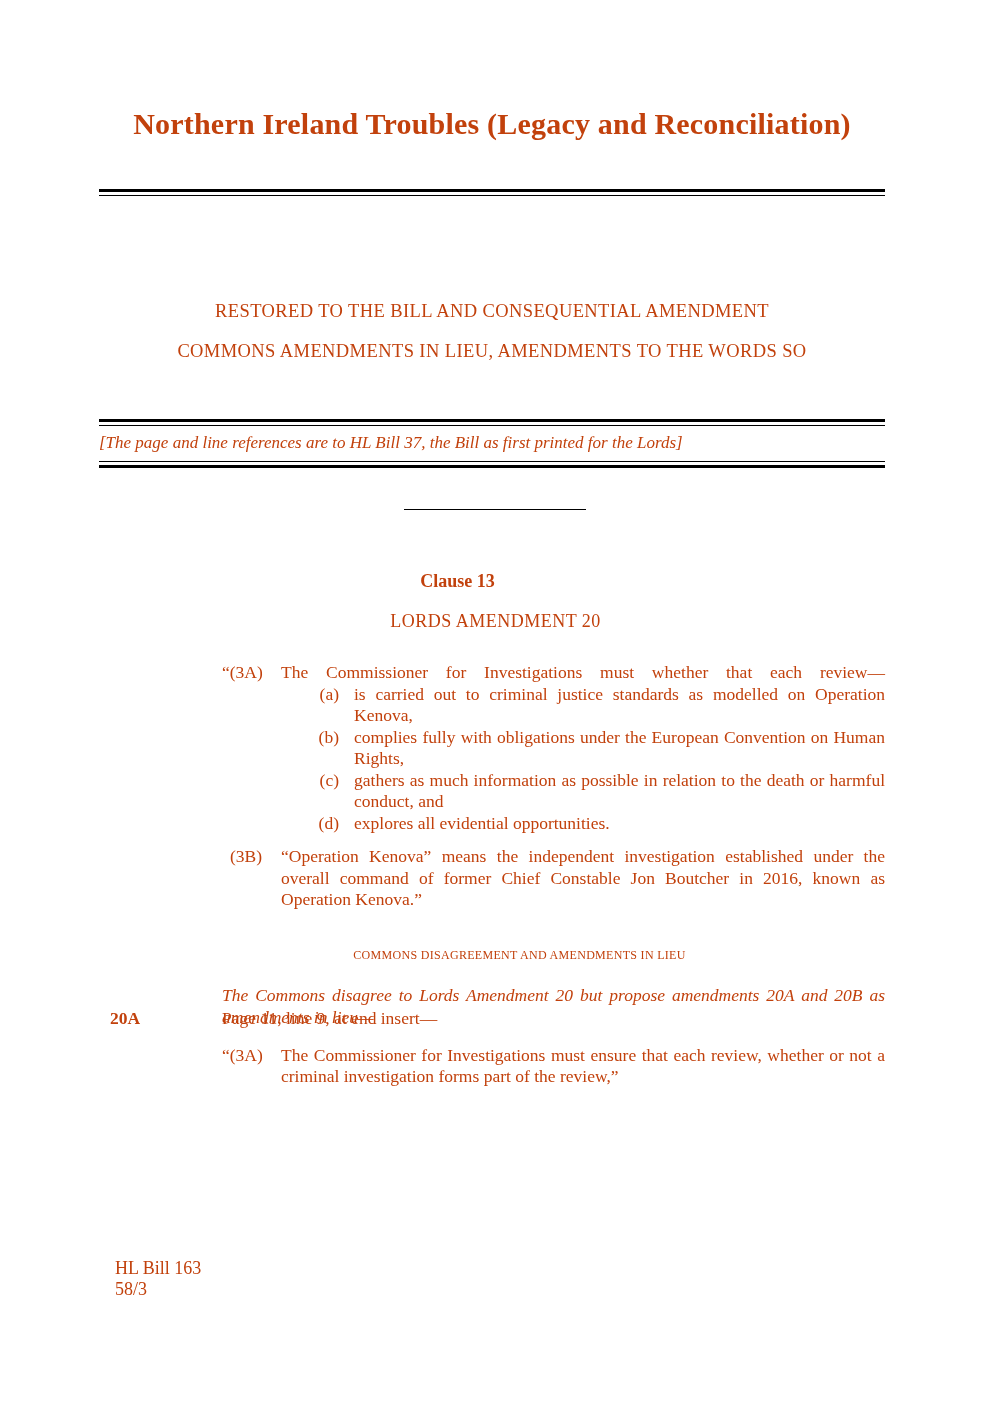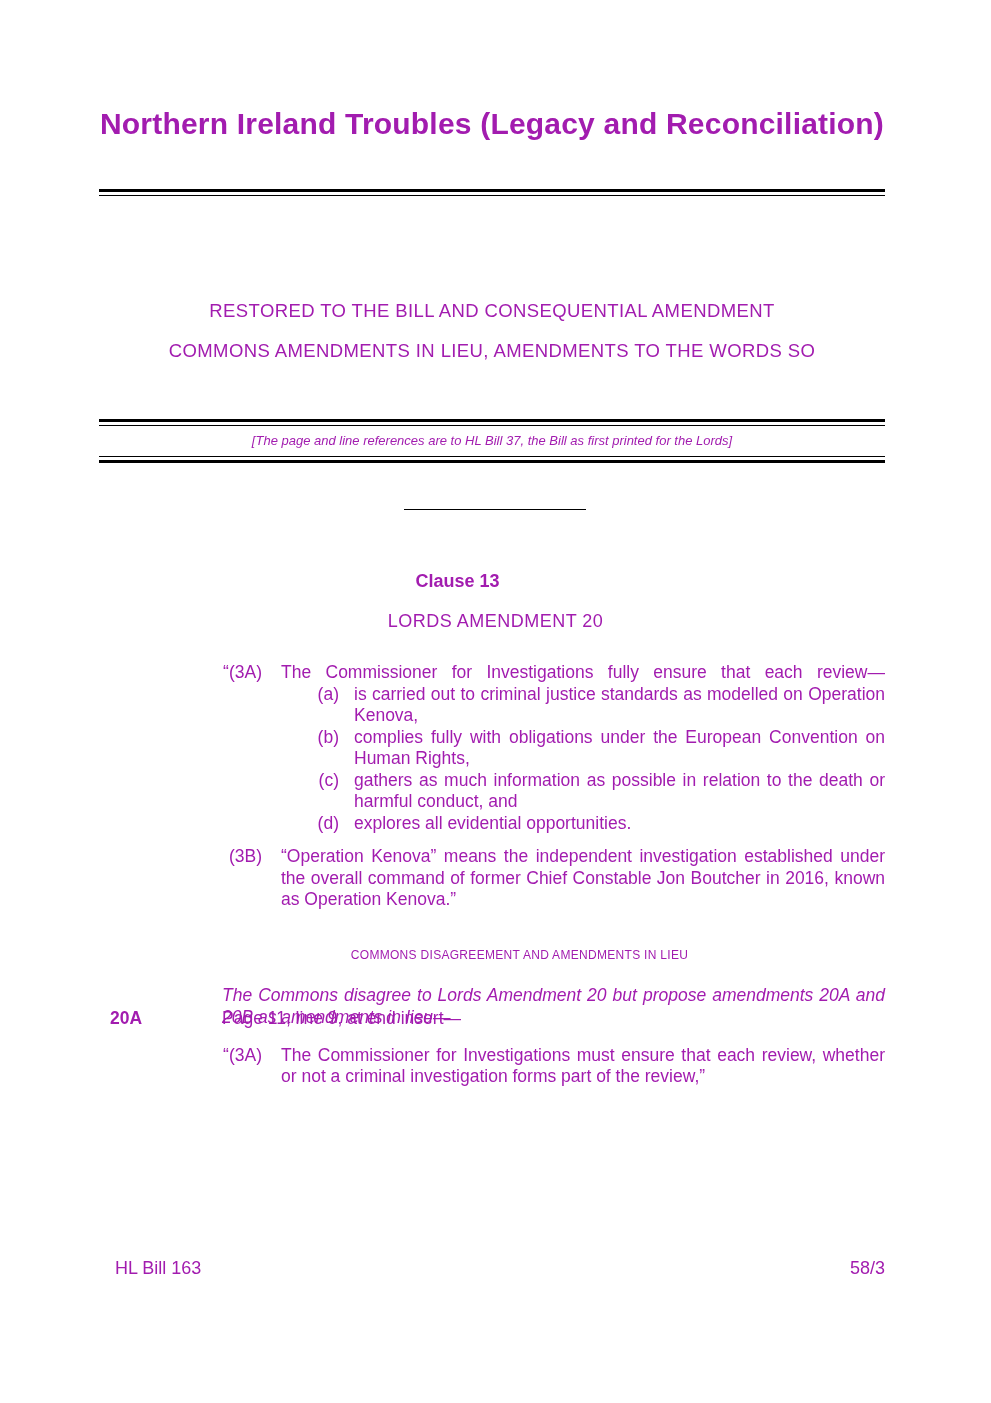--- a/index.html
+++ b/index.html
@@ -1,22 +1,22 @@
 <!DOCTYPE html>
 <html><head>
 <meta charset="utf-8">
 <style>
   html,body { margin:0; padding:0; background:#e8e8e8; }
   .page {
     position:relative;
     width:991px; height:1403px;
     margin:0 auto;
     background:#ffffff;
-    color:#a21caf;
-    font-family:Liberation Sans, sans-serif;
+    color:#c2410c;
+    font-family:Liberation Serif, serif;
     overflow:hidden;
   }
 
   
   .doc-title {
     position:absolute; top:101px; left:99px; width:786px;
     text-align:center; font-weight:700; font-size:30px; line-height:46px;
     letter-spacing:0.2px;
   }
   .title-rule {
@@ -30,21 +30,21 @@
     text-align:center; font-size:18.5px; line-height:40px; letter-spacing:0.4px;
   }
 
   
   .ref-box { position:absolute; top:419px; left:99px; width:786px; }
   .rule { height:0; }
   .rule-thick { border-top:3px solid #000; }
   .rule-thin  { border-top:1px solid #000; }
   .rule-gap   { height:3px; }
   .ref-text {
-    text-align:center; font-style:italic; font-size:13px;
+    font-style:italic; font-size:17px;
     padding:7px 0 8px 0;
   }
 
   
   .center-rule {
     position:absolute; top:509px; left:404px; width:182px;
     border-top:1.5px solid #000;
   }
 
   
@@ -97,21 +97,21 @@
     text-align:center; font-size:12px; letter-spacing:0.3px;padding-left:24px;
   }
   .disagree-note {
     position:absolute; top:984px; left:222px; width:663px;
     font-style:italic; font-size:17.5px; line-height:22px; text-align:justify;
   }
 
   
   .footer {
     position:absolute; top:1258px; left:115px; width:770px;
-    display:flex; justify-content:space-between; font-size:18px;
+    display:flex; justify-content:space-between; font-size:18px;flex-direction:column;
   }
 </style>
 </head>
 <body>
 
 <div class="page">
 
   <div class="doc-title">
     <div>Northern Ireland Troubles (Legacy and Reconciliation)</div>
   </div>
@@ -134,21 +134,21 @@
 
   <div class="center-rule"></div>
 
   <div class="clause-head">Clause 13</div>
   <div class="lords-head">LORDS AMENDMENT 20</div>
 
   <div class="amend-block" id="amend20">
     <div class="provision">
       <div class="para">
         <div class="para-label">“(3A)</div>
-        <div class="para-body force-last">The Commissioner for Investigations fully ensure that each review—</div>
+        <div class="para-body force-last">The Commissioner for Investigations must whether that each review—</div>
       </div>
       <div class="sub-items">
         <div class="sub-item">
           <div class="sub-label">(a)</div>
           <div class="sub-body">is carried out to criminal justice standards as modelled on Operation Kenova,</div>
         </div>
         <div class="sub-item">
           <div class="sub-label">(b)</div>
           <div class="sub-body">complies fully with obligations under the European Convention on Human Rights,</div>
         </div>

